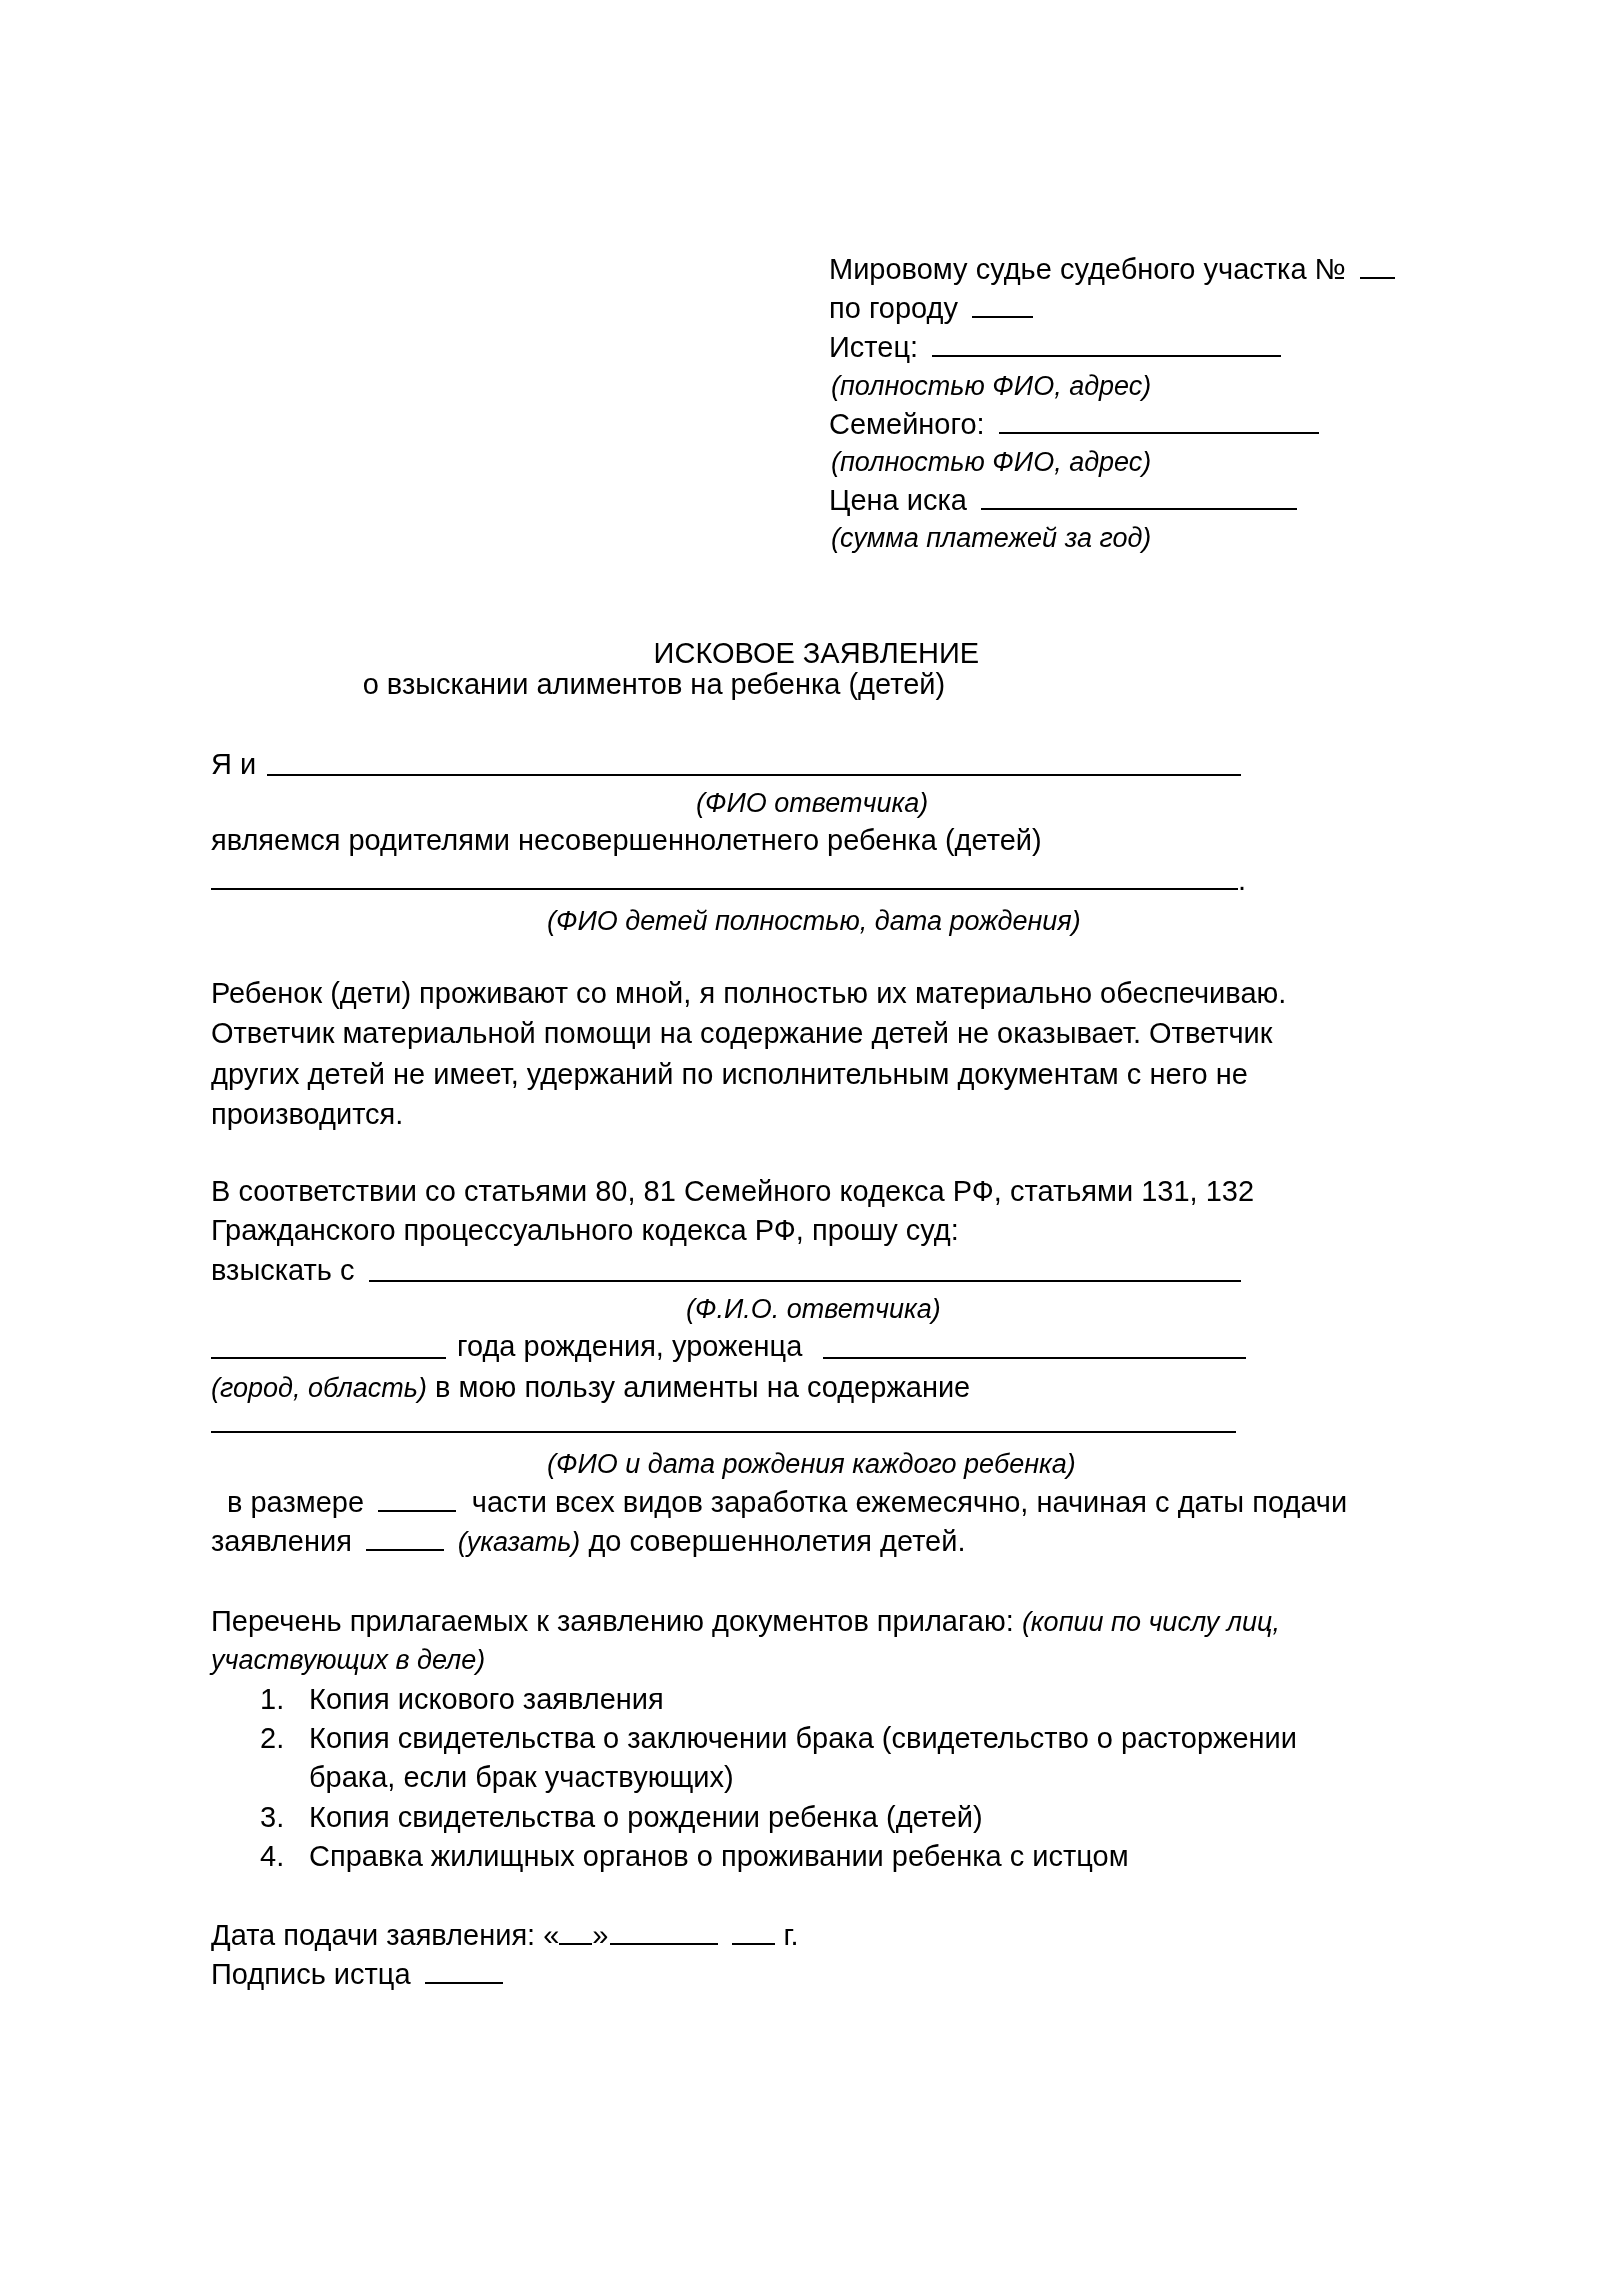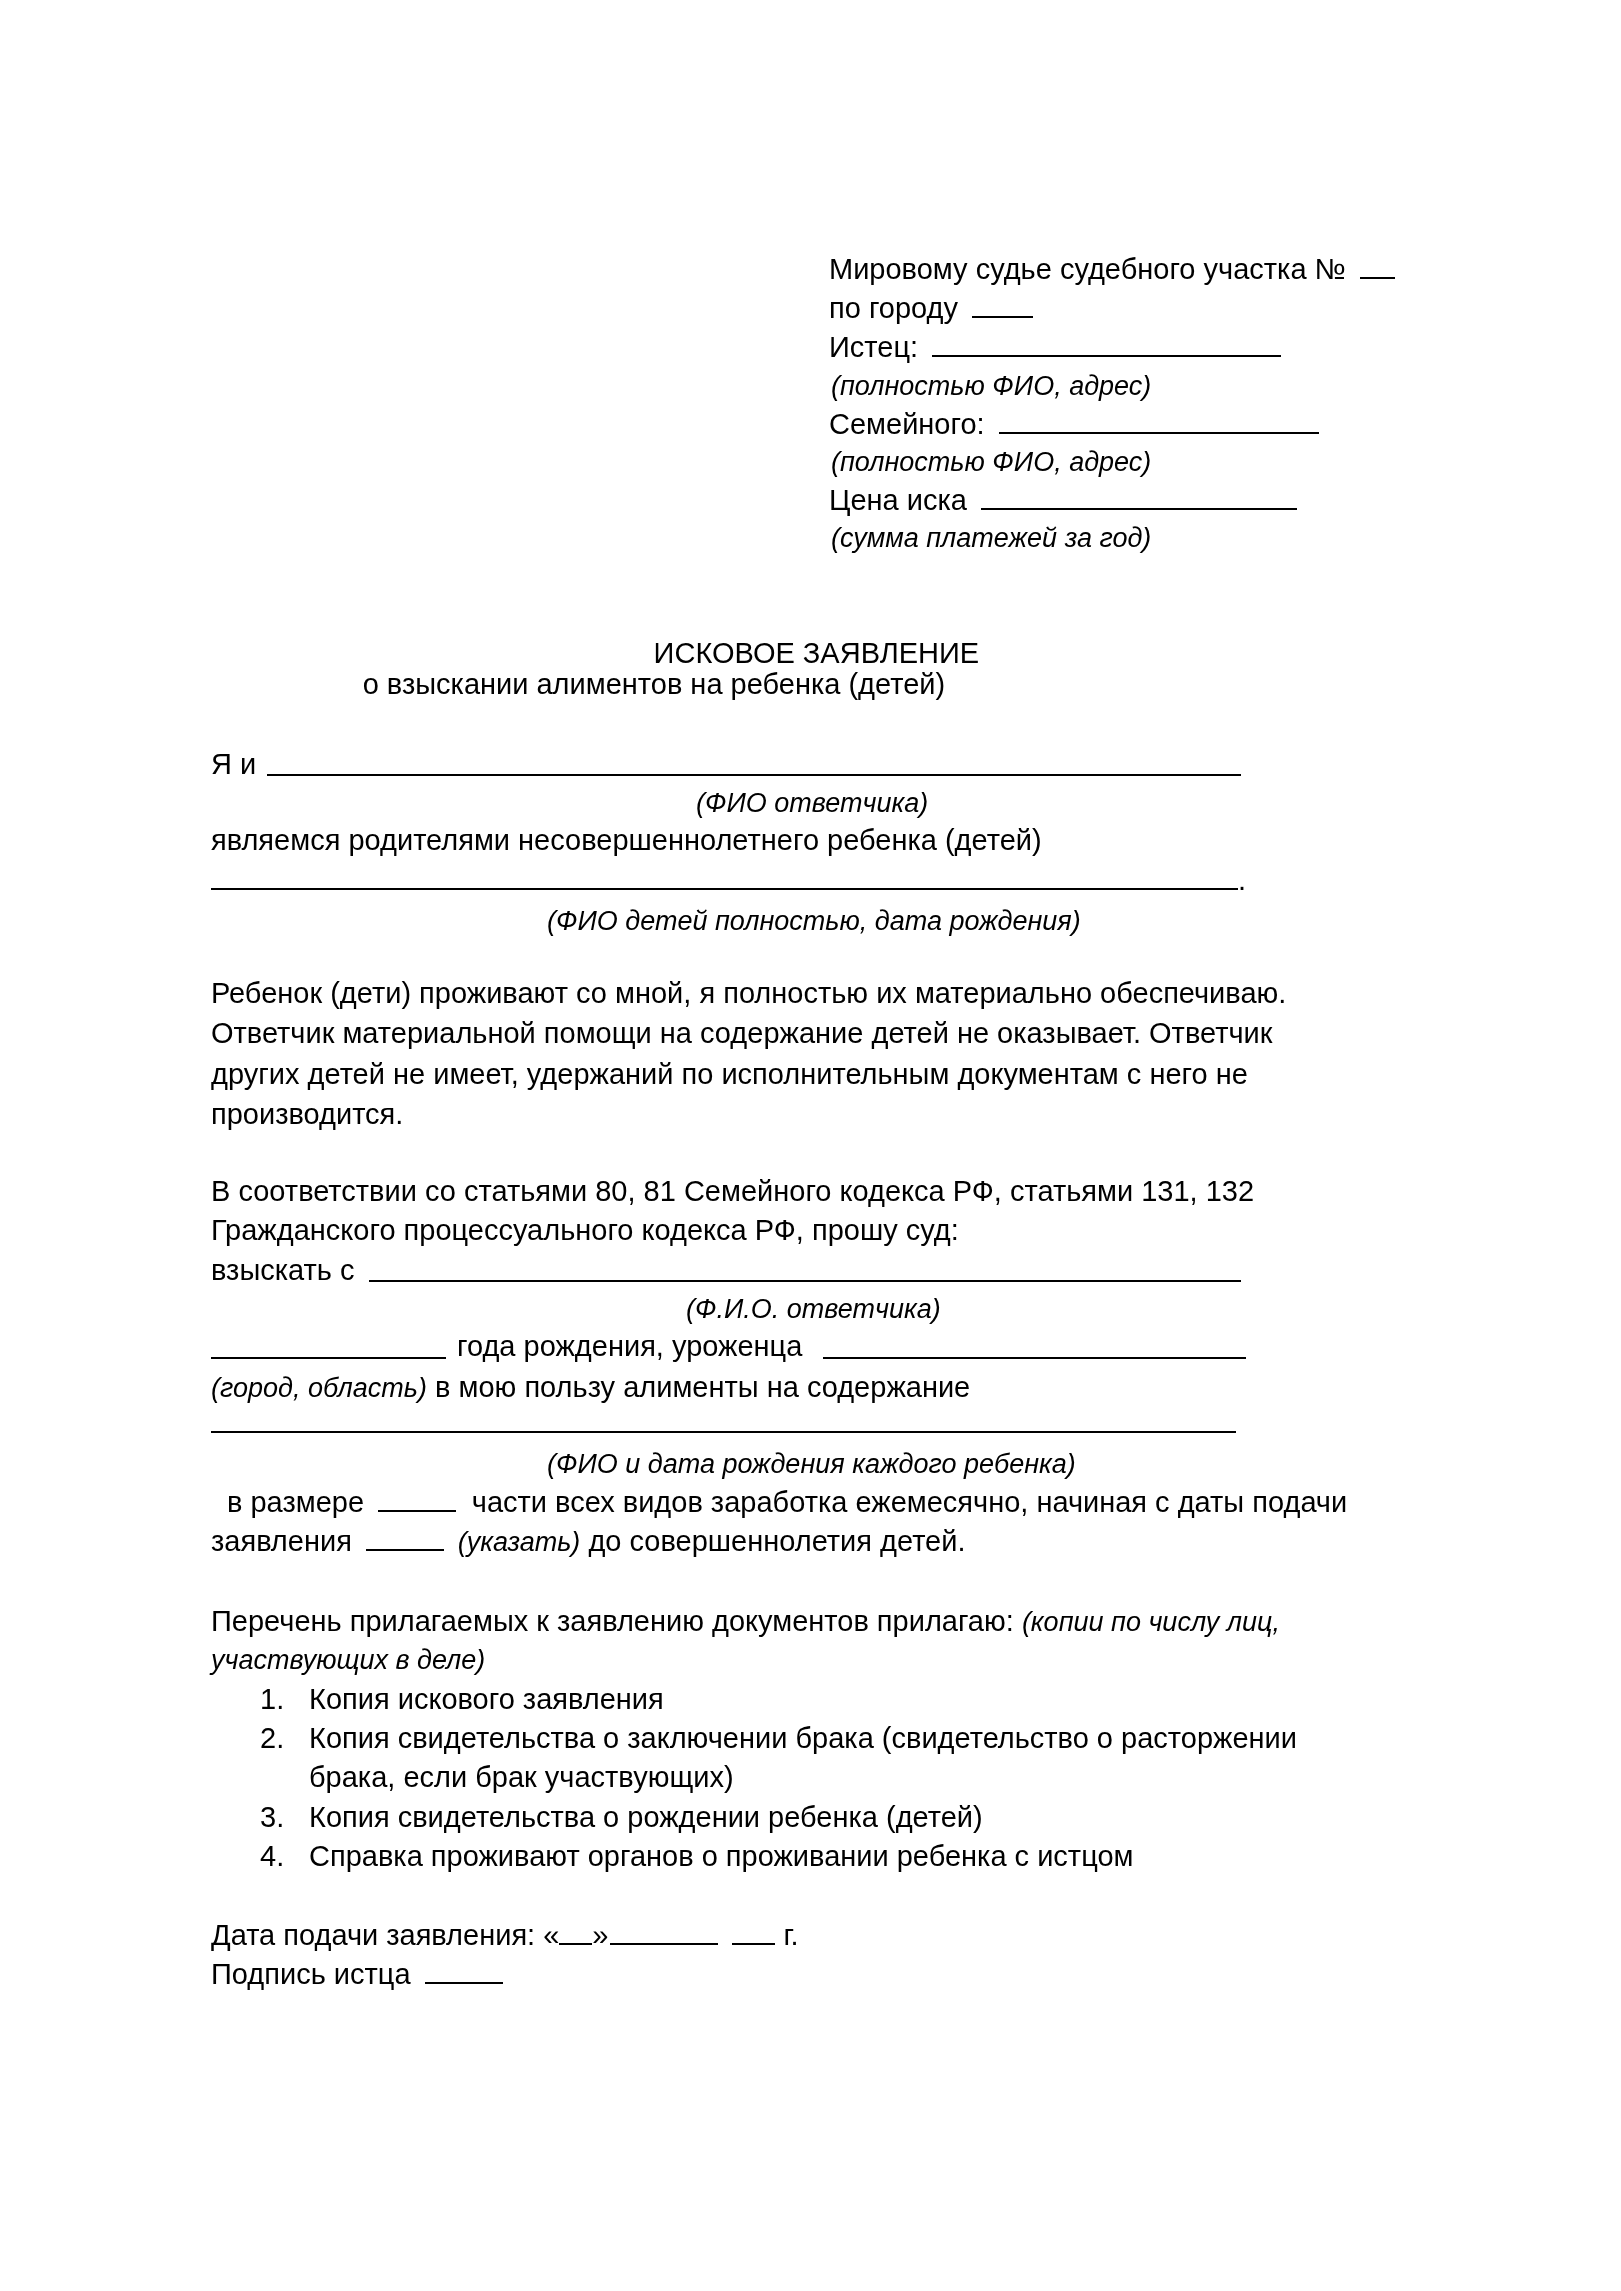--- a/index.html
+++ b/index.html
@@ -87,21 +87,21 @@
 <div class="t i" style="left:211px; top:1643px;">участвующих в деле)</div>
 
 <div class="t" style="left:260px; top:1682px;">1.</div>
 <div class="t" style="left:309px; top:1682px;">Копия искового заявления</div>
 <div class="t" style="left:260px; top:1721px;">2.</div>
 <div class="t" style="left:309px; top:1721px;">Копия свидетельства о заключении брака (свидетельство о расторжении</div>
 <div class="t" style="left:309px; top:1760px;">брака, если брак участвующих)</div>
 <div class="t" style="left:260px; top:1800px;">3.</div>
 <div class="t" style="left:309px; top:1800px;">Копия свидетельства о рождении ребенка (детей)</div>
 <div class="t" style="left:260px; top:1839px;">4.</div>
-<div class="t" style="left:309px; top:1839px;">Справка проживают органов о проживании ребенка с истцом</div>
+<div class="t" style="left:309px; top:1839px;">Справка жилищных органов о проживании ребенка с истцом</div>
 
 <div class="t" style="left:211px; top:1917px;">
   <span>Дата подачи заявления:</span>
   <span>«</span><span class="u" style="width:33px; margin-left:0;"></span><span>»</span><span class="u" style="width:108px; margin-left:2px;"></span>
   <span class="u" style="width:43px;"></span>
   <span>г.</span>
 </div>
 <div class="t" style="left:211px; top:1956px;">
   <span>Подпись истца</span>
   <span class="u" style="width:78px;"></span>

